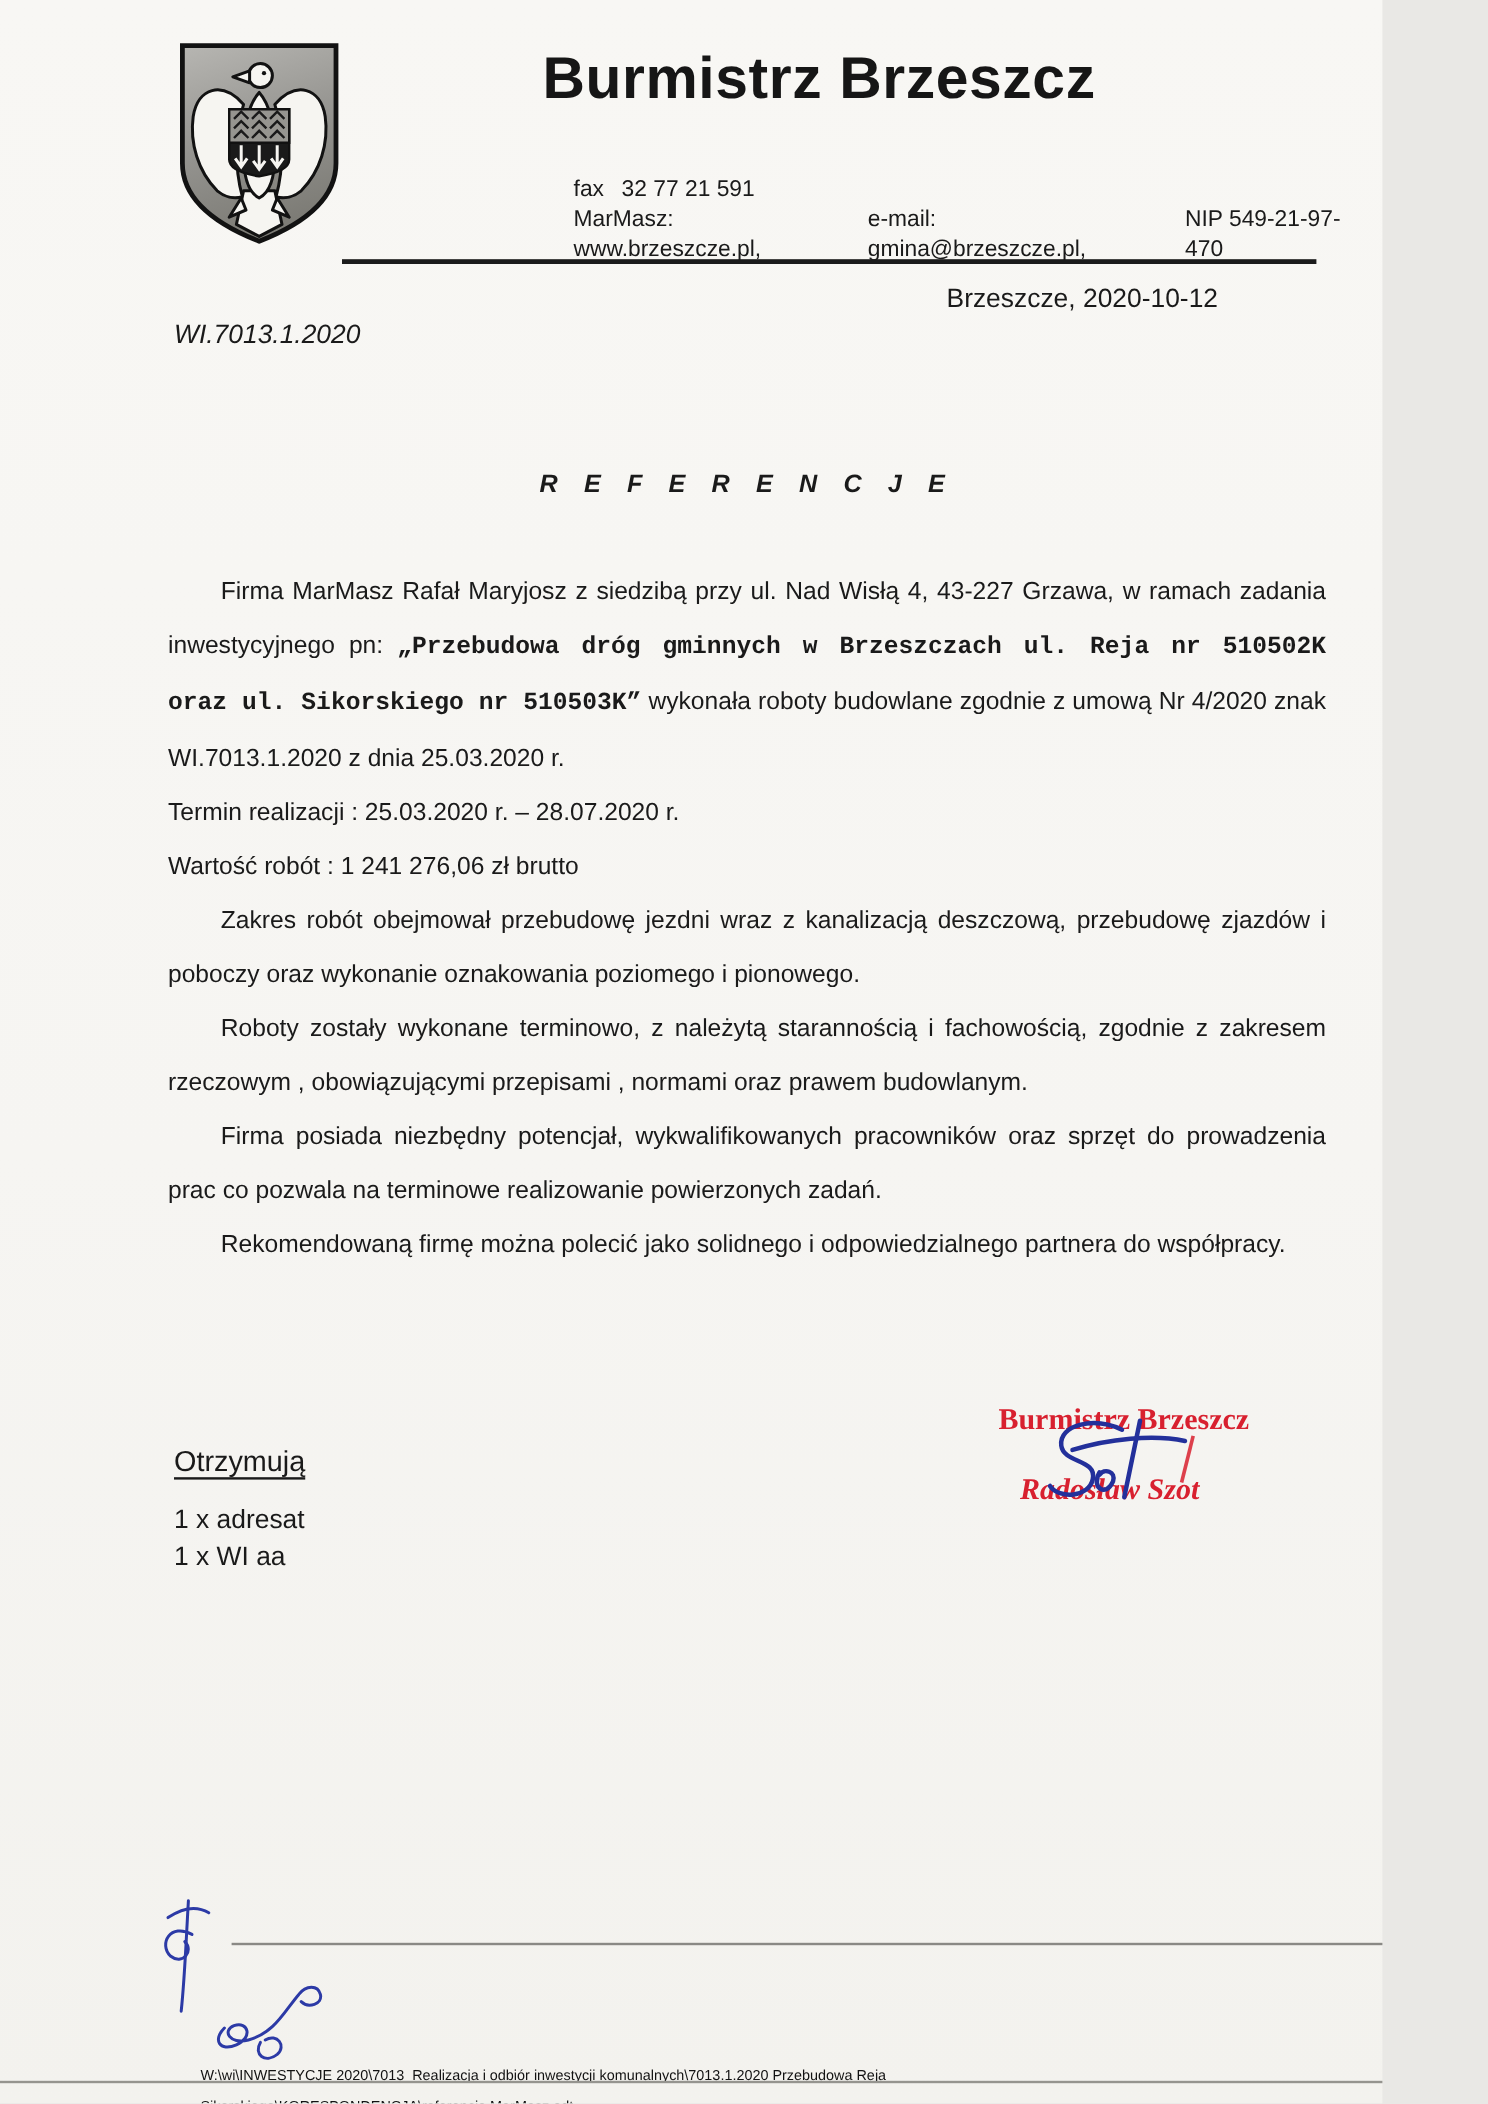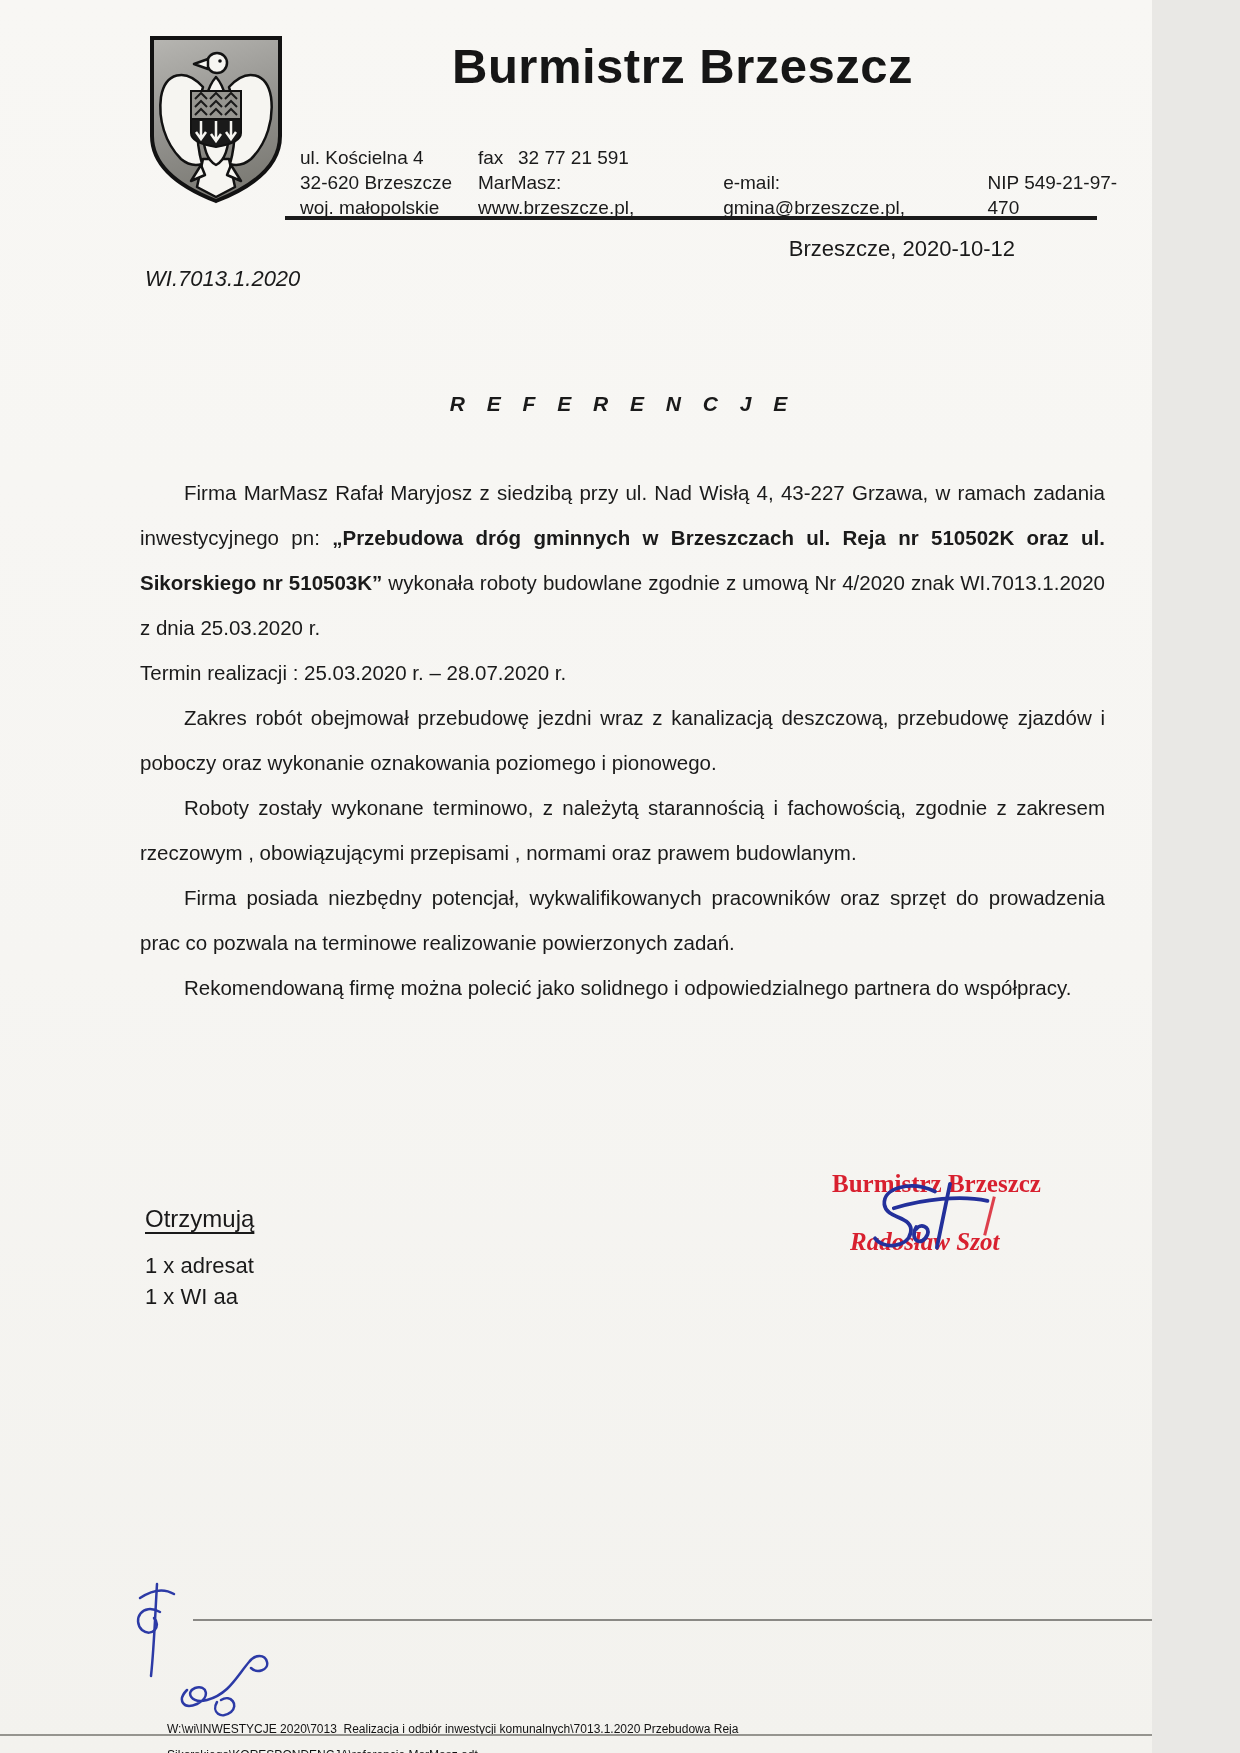--- a/index.html
+++ b/index.html
@@ -21,21 +21,21 @@
   .header-rule { left:285px; top:216px; width:812px; height:4px; background:#1b1b1b; }
 
   .date-line { top:236px; right:137px; font-size:22px; }
   .ref-number { left:145px; top:266px; font-size:22px; font-style:italic; }
 
   
   .doc-title { left:140px; top:392px; width:965px; text-align:center; font-size:21px; font-weight:bold; letter-spacing:8px;font-style:italic; }
   .body-text { left:140px; top:470px; width:965px; font-size:20.5px; line-height:45px; text-align:justify; }
   .body-text p { margin:0; }
   .body-text .indent { text-indent:44px; }
-  .body-text b { font-weight:bold; }
+  .body-text b { font-weight:bold;font-family:Liberation Mono, monospace; }
 
   
   .stamp-title { left:832px; top:1170px; font-family:"Liberation Serif", serif; font-weight:bold; font-size:25px; white-space:nowrap; }
   .stamp-name  { left:850px; top:1228px; font-family:"Liberation Serif", serif; font-weight:bold; font-style:italic; font-size:25px; white-space:nowrap; }
   .stamp-red { color:#d8202f; }
   .stamp-slash { left:988px; top:1196px; width:3px; height:40px; background:#d8202f; transform:rotate(14deg); opacity:.85; }
   .signature-svg { left:845px; top:1178px; }
 
   
   .dist-heading { left:145px; top:1205px; font-size:24px; text-decoration:underline; text-underline-offset:5px; }
@@ -85,25 +85,20 @@
     </g>
     <g stroke="#f6f5f1" stroke-width="2.5" fill="none">
       <path d="M56,88 L56,104 M51,99 L56,106 L61,99"></path>
       <path d="M71,88 L71,106 M66,101 L71,108 L76,101"></path>
       <path d="M86,88 L86,104 M81,99 L86,106 L91,99"></path>
     </g>
   </svg>
 
   <div class="abs sender-title">Burmistrz Brzeszcz</div>
 
-  <div class="abs addr">
-    <div>ul. Kościelna 4</div>
-    <div>32-620 Brzeszcze</div>
-    <div>woj. małopolskie</div>
-  </div>
 
   <div class="abs contact">
     <div class="row">
       <span class="lbl">fax</span>
       <span>32 77 21 591</span>
     </div>
     <div class="row inline-row">
       <span>MarMasz: www.brzeszcze.pl,</span>
       <span>e-mail: gmina@brzeszcze.pl,</span>
       <span class="nip">NIP 549-21-97-470</span>
@@ -113,20 +108,21 @@
   <div class="abs header-rule"></div>
 
   <div class="abs date-line">Brzeszcze, 2020-10-12</div>
   <div class="abs ref-number">WI.7013.1.2020</div>
 
   <div class="abs doc-title">R E F E R E N C J E</div>
 
   <div class="abs body-text">
     <p class="indent"><span>Firma MarMasz Rafał Maryjosz z siedzibą przy ul. Nad Wisłą 4, 43-227 Grzawa, w ramach zadania  inwestycyjnego pn: </span><b>„Przebudowa dróg gminnych w Brzeszczach ul. Reja nr 510502K oraz ul. Sikorskiego nr 510503K”</b><span> wykonała roboty budowlane zgodnie z umową Nr 4/2020 znak WI.7013.1.2020 z dnia 25.03.2020 r.</span></p>
     <p>Termin realizacji : 25.03.2020 r. – 28.07.2020 r.</p>
+    <p>Wartość robót : 1 241 276,06 zł brutto</p>
     <p class="indent">Zakres robót obejmował przebudowę jezdni wraz z kanalizacją deszczową, przebudowę zjazdów i poboczy oraz wykonanie oznakowania poziomego i pionowego.</p>
     <p class="indent">Roboty zostały wykonane terminowo, z należytą starannością i fachowością, zgodnie z zakresem rzeczowym , obowiązującymi przepisami , normami oraz prawem budowlanym.</p>
     <p class="indent">Firma posiada niezbędny potencjał, wykwalifikowanych pracowników oraz sprzęt do prowadzenia prac co pozwala na terminowe realizowanie powierzonych zadań.</p>
     <p class="indent">Rekomendowaną firmę można polecić jako solidnego i odpowiedzialnego partnera do współpracy.</p>
   </div>
 
   <div class="abs stamp-title stamp-red">Burmistrz Brzeszcz</div>
   <div class="abs stamp-name stamp-red">Radosław Szot</div>
   <div class="abs stamp-slash"></div>
   <svg class="abs signature-svg" width="150" height="85" viewBox="0 0 160 90">

